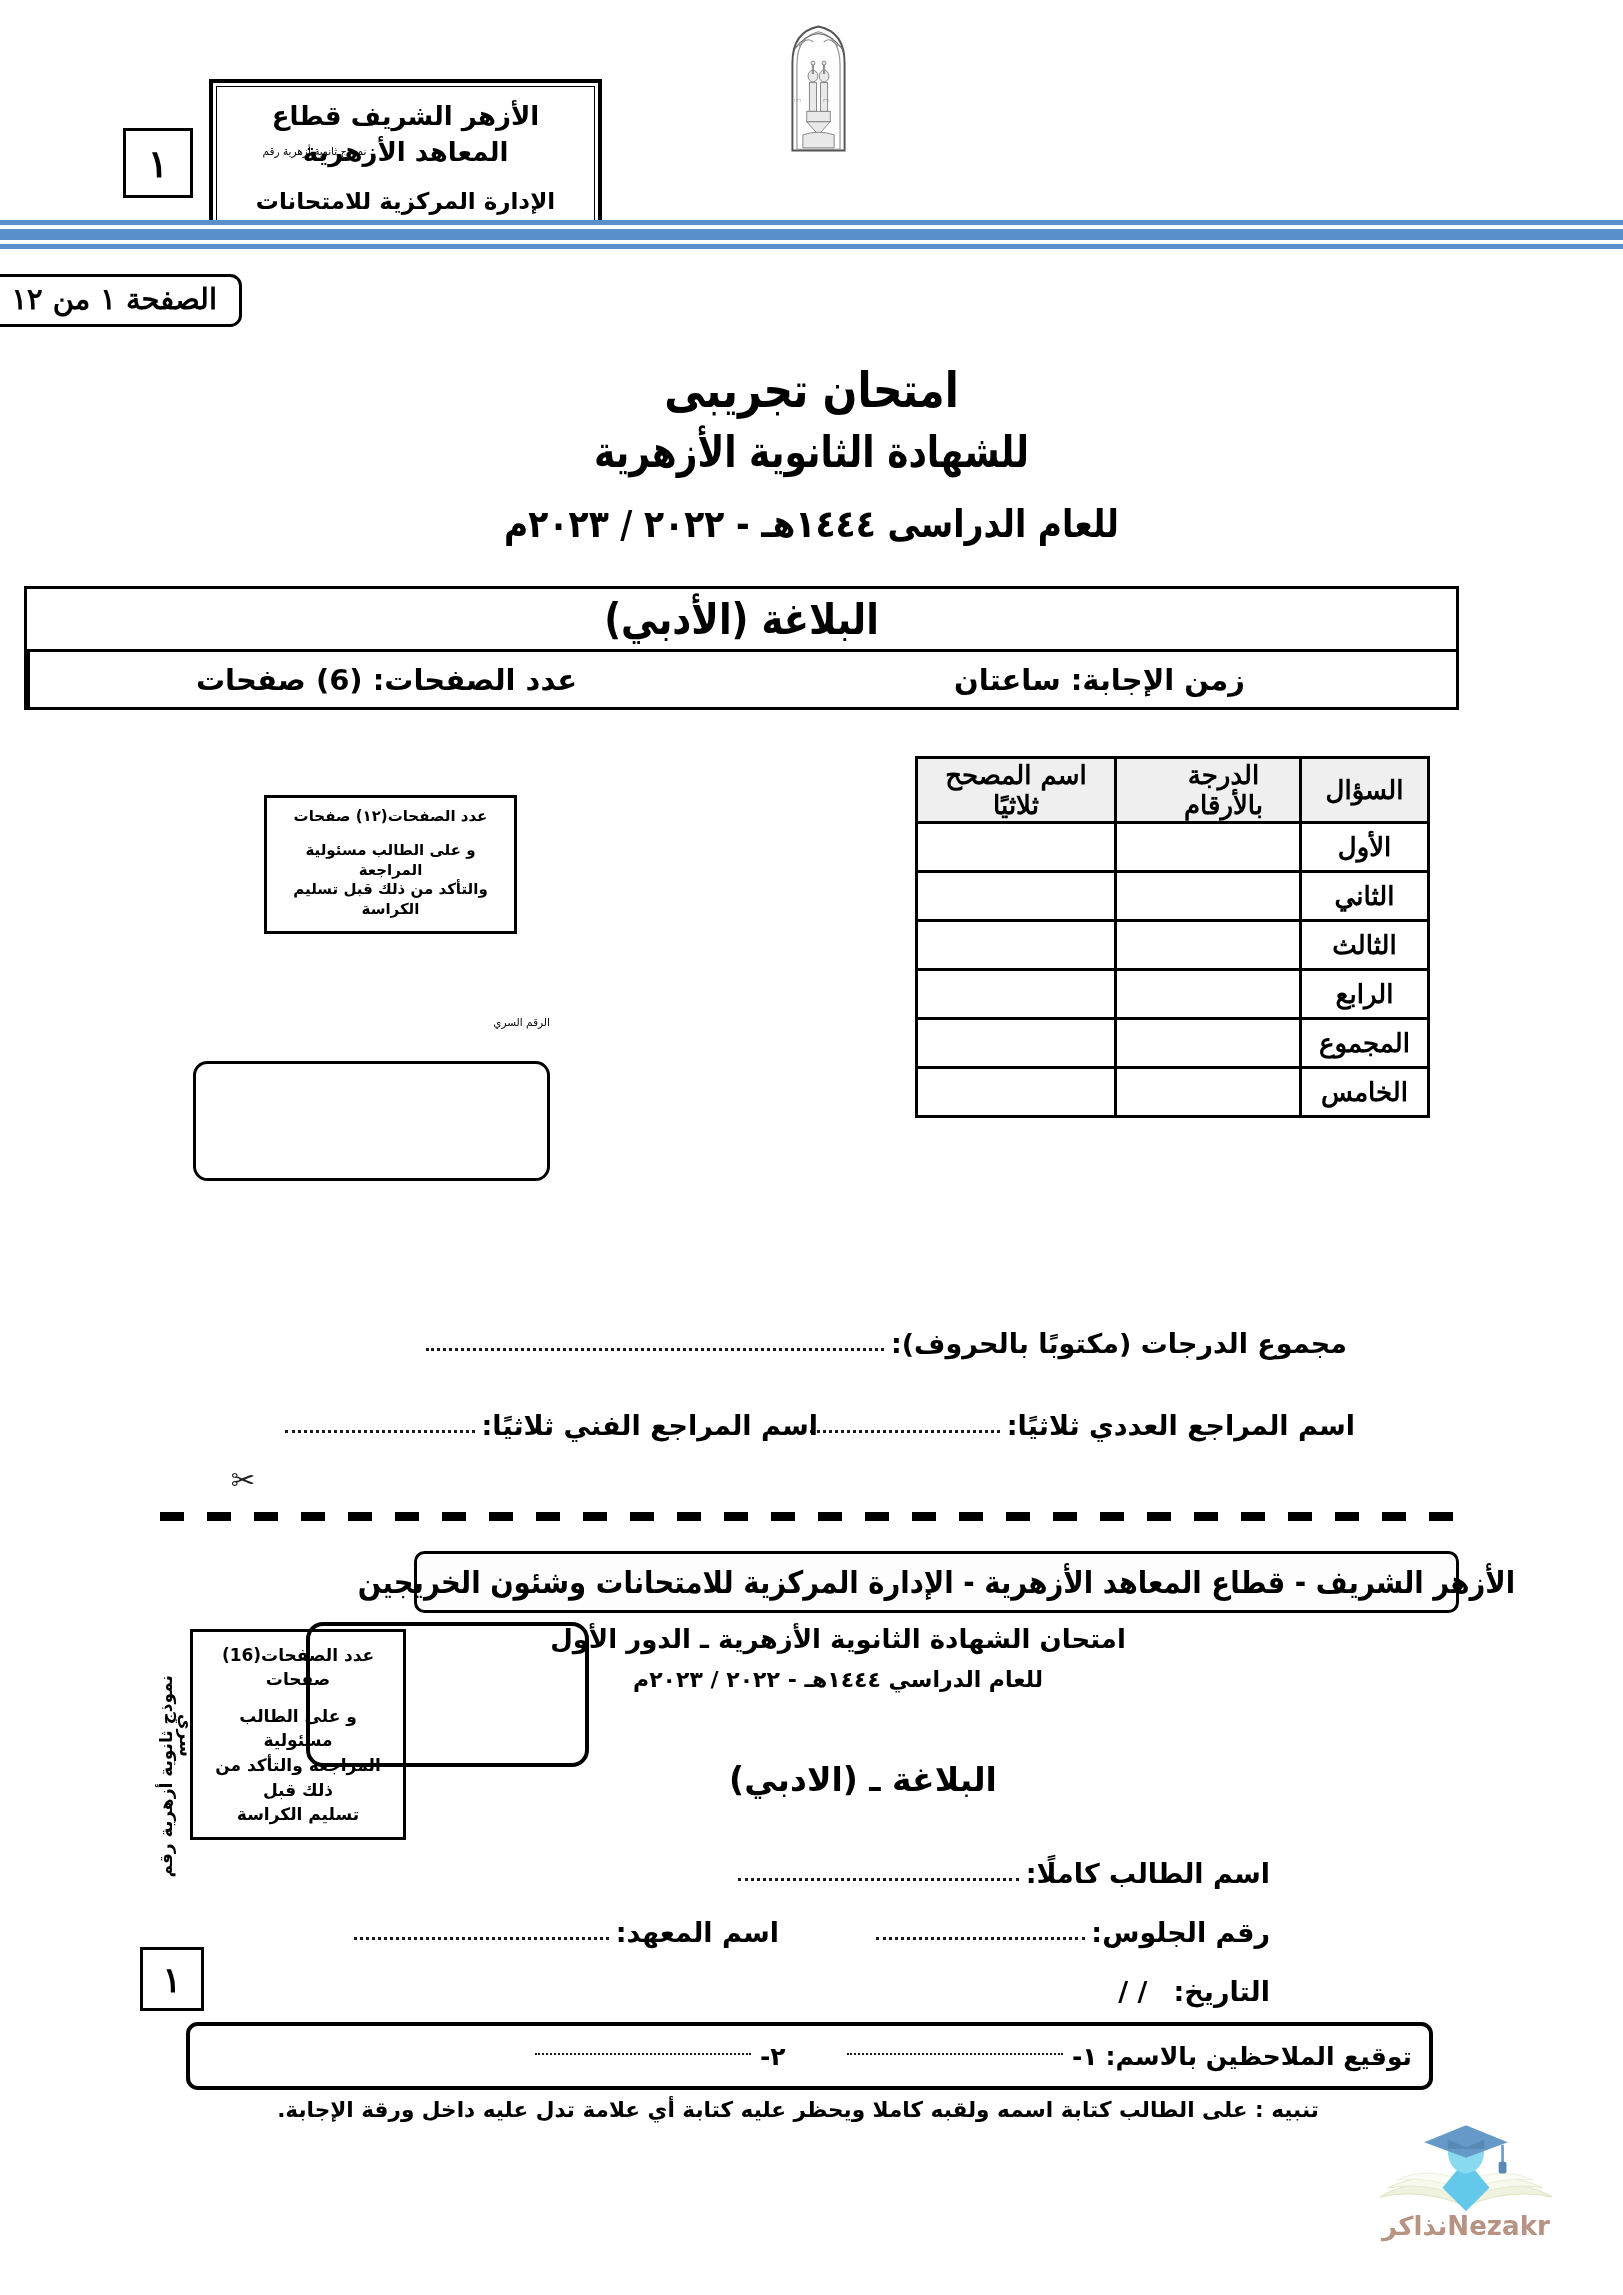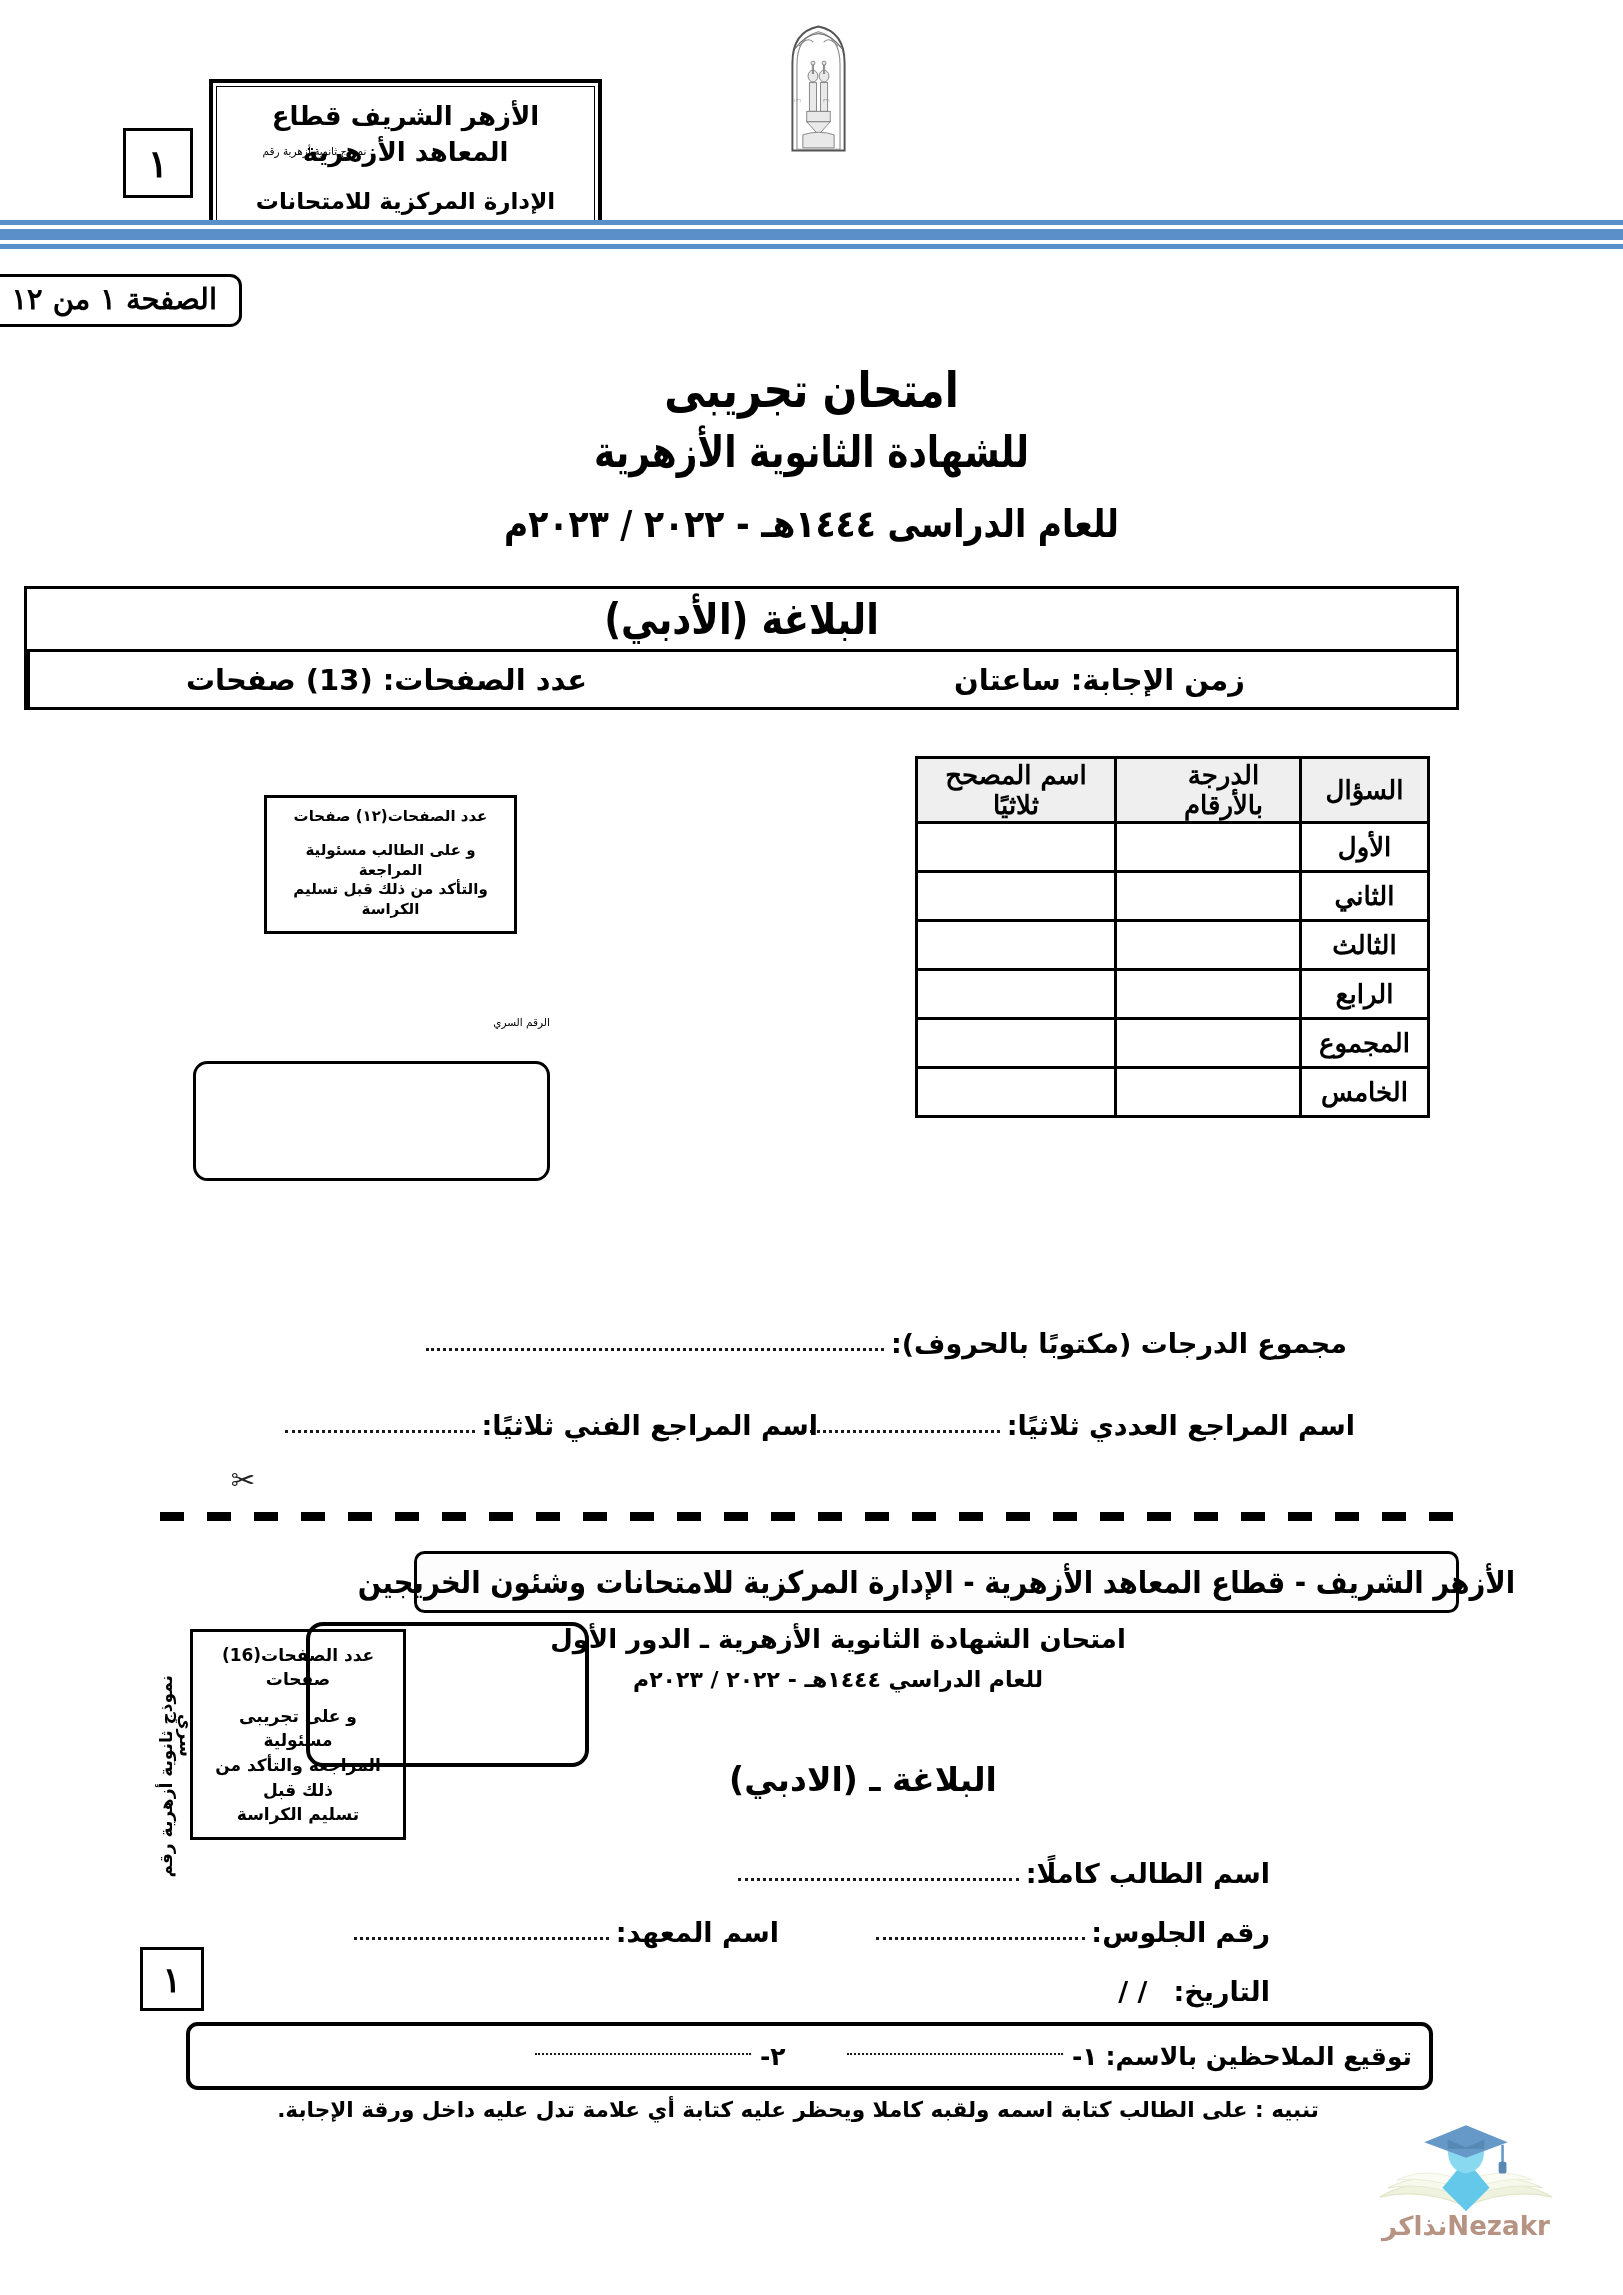--- a/index.html
+++ b/index.html
@@ -361,21 +361,21 @@
   <div class="abs ctr title-1" style="left:0; top:366px; width:1623px;">امتحان تجريبى</div>
   <div class="abs ctr title-2" style="left:0; top:432px; width:1623px;">للشهادة الثانوية الأزهرية</div>
   <div class="abs ctr title-3" style="left:0; top:504px; width:1623px;">للعام الدراسى ١٤٤٤هـ - ٢٠٢٢ / ٢٠٢٣م</div>
 
   <div class="abs" style="right:164px; top:586px; width:1435px;">
     <div class="subject-box">
       <span class="subject-text">البلاغة (الأدبي)</span>
     </div>
     <div class="meta-row">
       <div class="meta-cell">زمن الإجابة: ساعتان</div>
-      <div class="meta-cell">عدد الصفحات: (13) صفحات</div>
+      <div class="meta-cell">عدد الصفحات: (6) صفحات</div>
     </div>
   </div>
 
   <div class="abs" style="right:193px; top:756px;">
     <table class="grades">
       <thead>
         <tr>
           <th class="col-q">السؤال</th>
           <th class="col-num">الدرجة بالأرقام</th>
           <th class="col-name">اسم المصحح ثلاثيًا</th>
@@ -457,21 +457,21 @@
   <div class="abs ctr" style="right:472px; top:1760px; width:576px;">
     <span class="b-subject">البلاغة ـ  (الادبي)</span>
   </div>
 
   <div class="abs bsecret-box" style="right:1034px; top:1622px;"></div>
   <div class="abs vert-sry" style="right:1427px; top:1714px;">سري</div>
 
   <div class="abs bnote-box" style="right:1217px; top:1629px;">
     <div class="bnote-line">عدد الصفحات(16)</div>
     <div class="bnote-line">صفحات</div>
-    <div class="bnote-line" style="margin-top:11.8px;">و على تجريبى مسئولية</div>
+    <div class="bnote-line" style="margin-top:11.8px;">و على الطالب مسئولية</div>
     <div class="bnote-line">المراجعة والتأكد من ذلك قبل</div>
     <div class="bnote-line">تسليم الكراسة</div>
   </div>
   <div class="abs vert" style="right:1447px; top:1675px;">نموذج ثانوية أزهرية رقم</div>
 
   <div class="abs field-row" style="right:353px; top:1858px;">
     <span class="field-label">اسم الطالب كاملًا:</span>
     <span class="dots" style="width:281px;"></span>
   </div>
 

